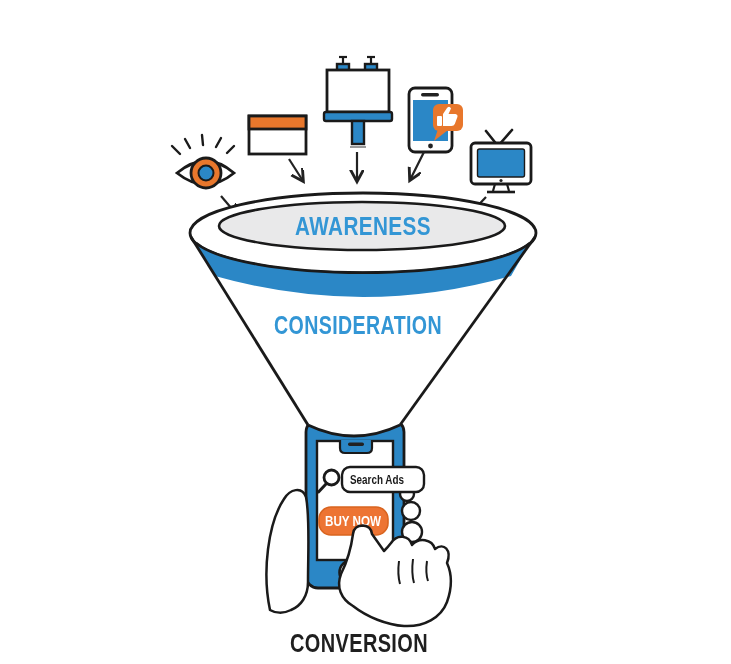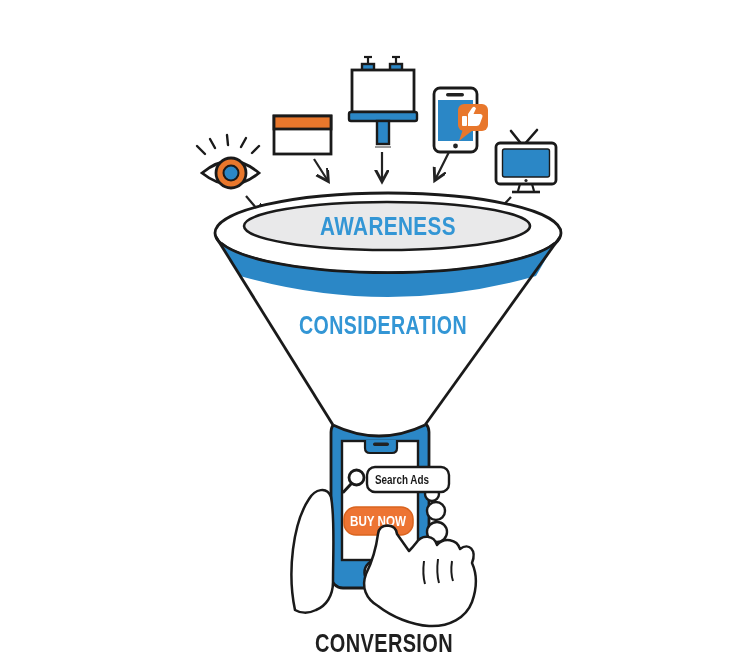--- a/index.html
+++ b/index.html
@@ -1,18 +1,18 @@
 <!DOCTYPE html>
 <html><head>
 <meta charset="utf-8">
 <style>
   html,body{margin:0;padding:0;background:#fff;}
   body{width:731px;height:664px;position:relative;overflow:hidden;
        font-family:"Liberation Sans",sans-serif;}
-  .stage{position:absolute;inset:0;padding-left:25px;}
+  .stage{position:absolute;inset:0;}
   svg{display:block;}
   text{font-family:"Liberation Sans",sans-serif;}
   .stage-label{font-weight:bold;font-size:26px;letter-spacing:.5px;}
   .ui-label{font-weight:bold;}
 </style>
 </head>
 <body>
 
 <div class="stage">
 <svg width="731" height="664" viewBox="0 0 731 664">

